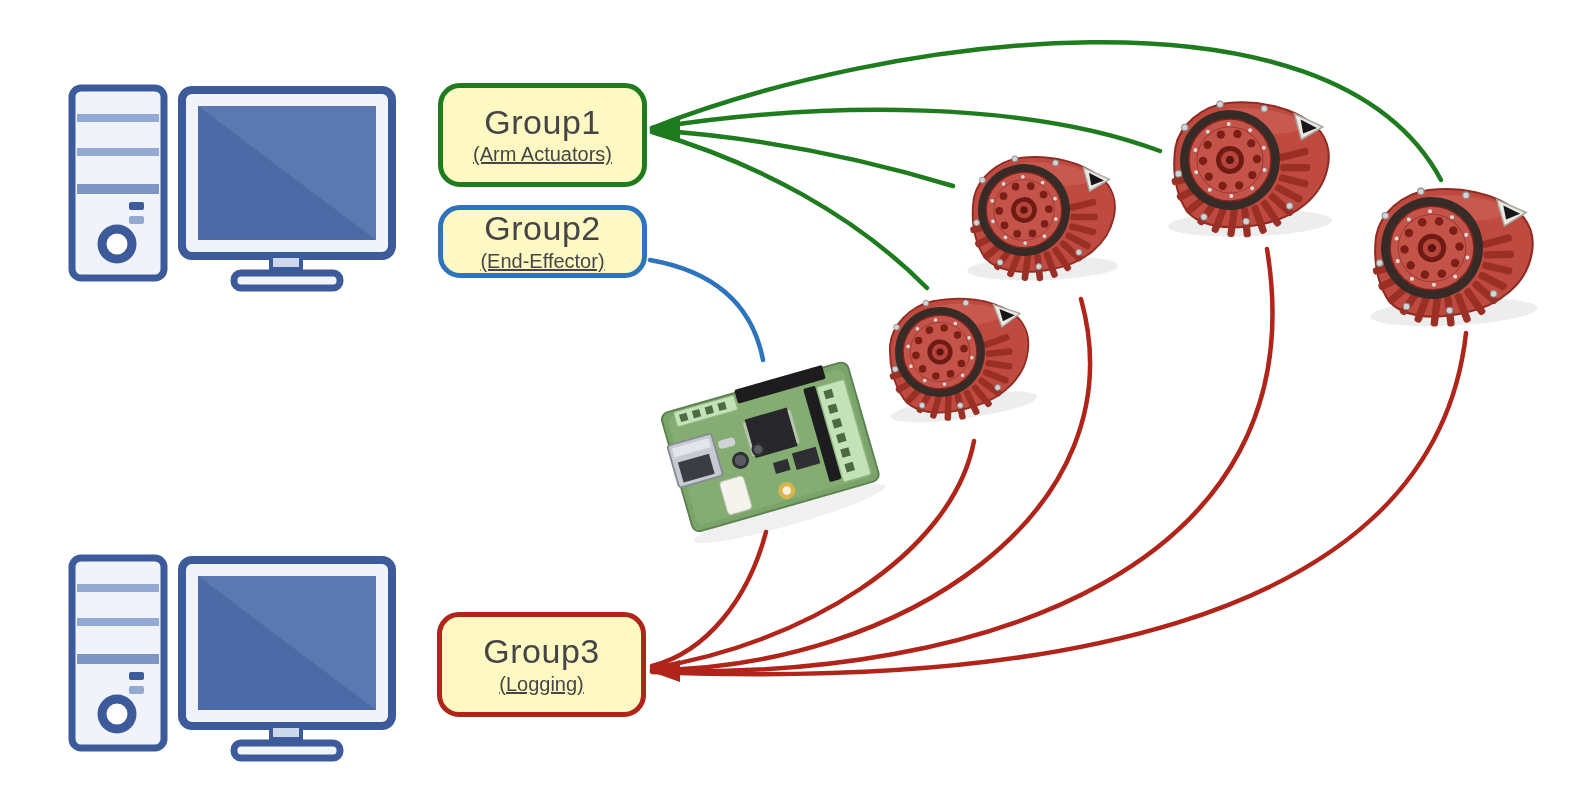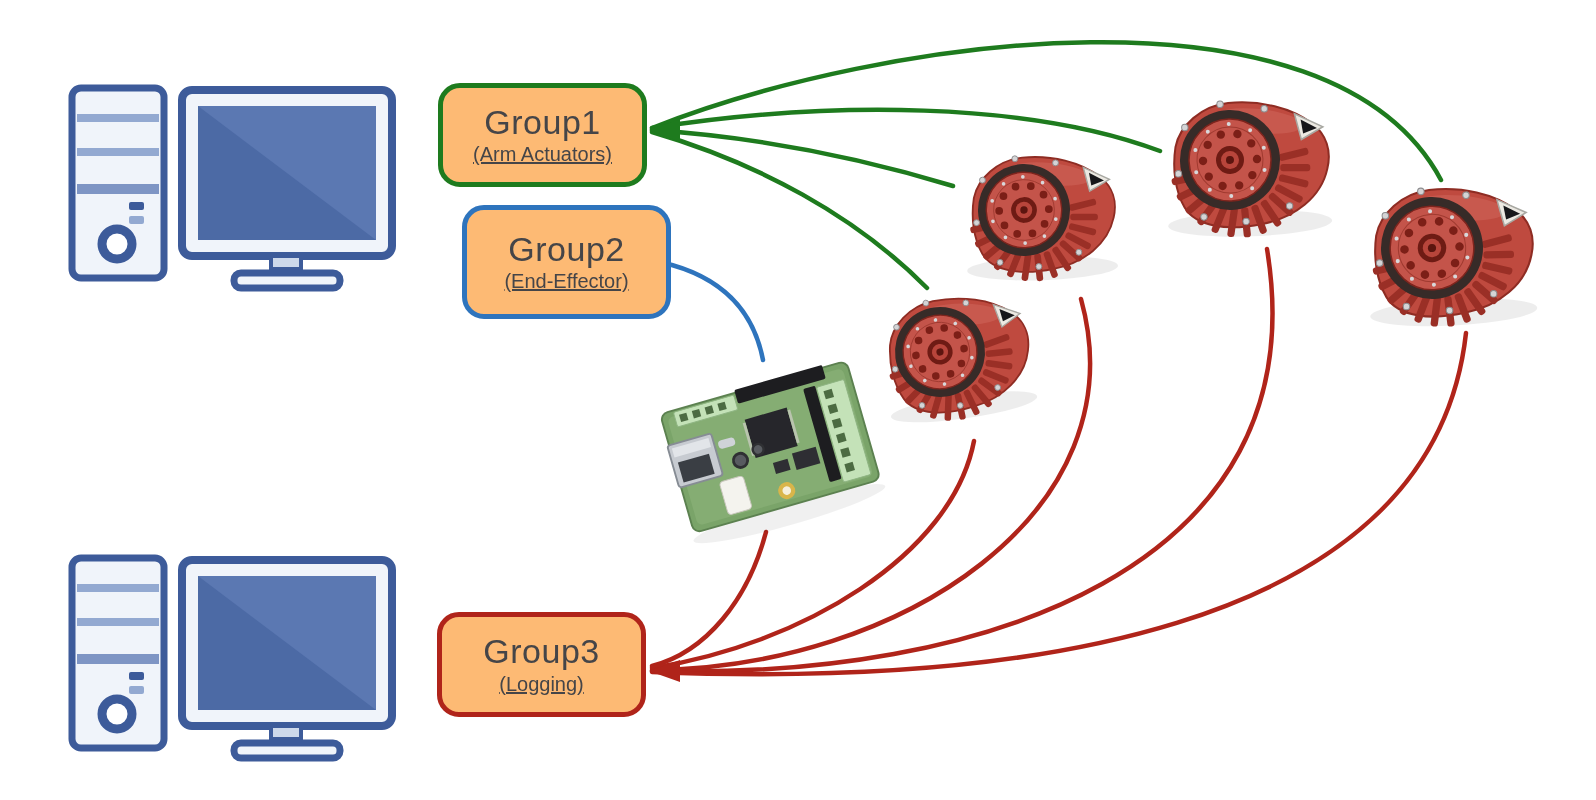--- a/index.html
+++ b/index.html
@@ -26,26 +26,26 @@
   .edge-red{stroke:var(--group3-red,#b0241a);}
   .arrow-green{fill:var(--group1-green,#1e7b1e);}
   .arrow-red{fill:var(--group3-red,#b0241a);}
 
   .f-cblue{fill:var(--computer-blue,#3d5b9a);}
   .s-cblue{stroke:var(--computer-blue,#3d5b9a);}
   .f-screen{fill:var(--screen-blue,#4c6aa5);}
   .f-screenl{fill:var(--screen-blue-light,#5b78b2);}
 
   .group-box{
-    position:absolute; width:209px; background:#fdba74; border-radius:22px;
+    position:absolute; width:209px; background:#fef9c3; border-radius:22px;
     display:flex; flex-direction:column; align-items:center; justify-content:center;
     gap:3px; box-sizing:border-box; z-index:5;
   }
   .gbox1{left:438px; top:83px;  height:104px; border:5px solid var(--group1-green,#1e7b1e);}
-  .gbox2{left:438px; top:205px; height:114px; border:5px solid var(--group2-blue,#2e74bd);margin-left:24px;}
+  .gbox2{left:438px; top:205px; height:73px; border:5px solid var(--group2-blue,#2e74bd);}
   .gbox3{left:437px; top:612px; height:105px; border:5px solid var(--group3-red,#b0241a);}
   .group-label{font-size:34px; line-height:1.05; color:var(--text-dark,#454548); letter-spacing:.5px;}
   .group-sublabel{font-size:20px; line-height:1.1; color:var(--text-dark,#454548);text-decoration:underline;}
 </style>
 </head>
 <body>
 
 <div class="stage">
 
   <svg class="scene" viewBox="0 0 1596 800">

